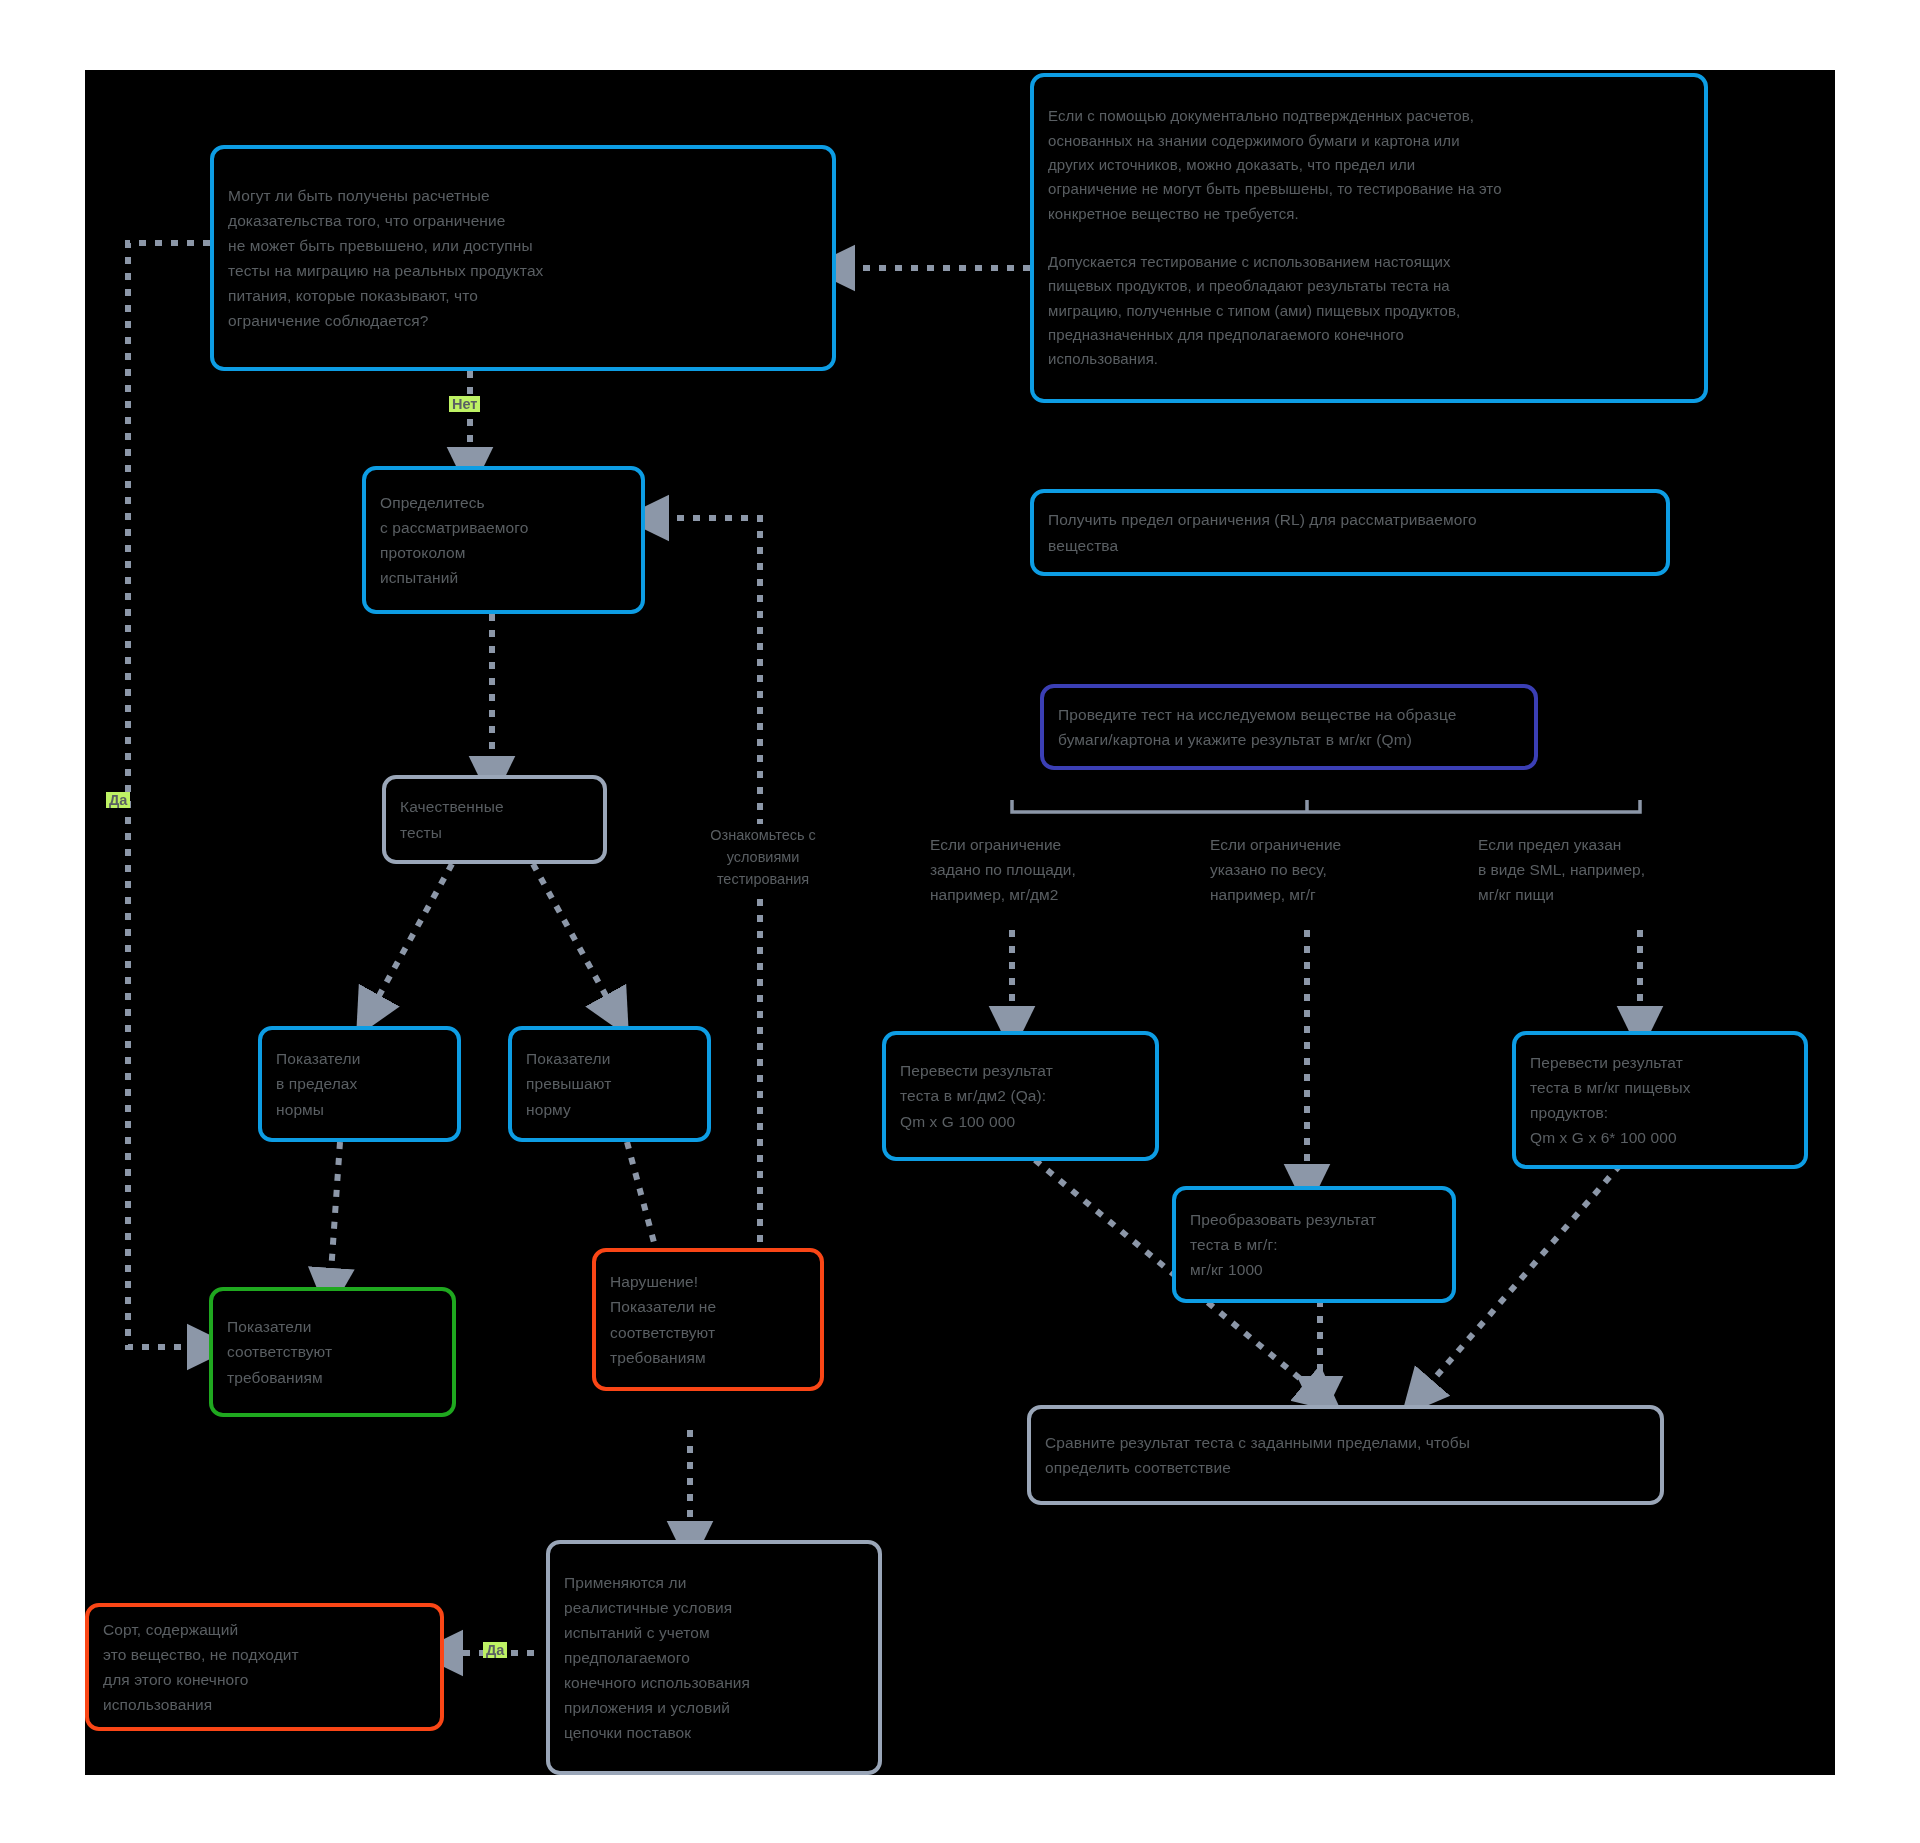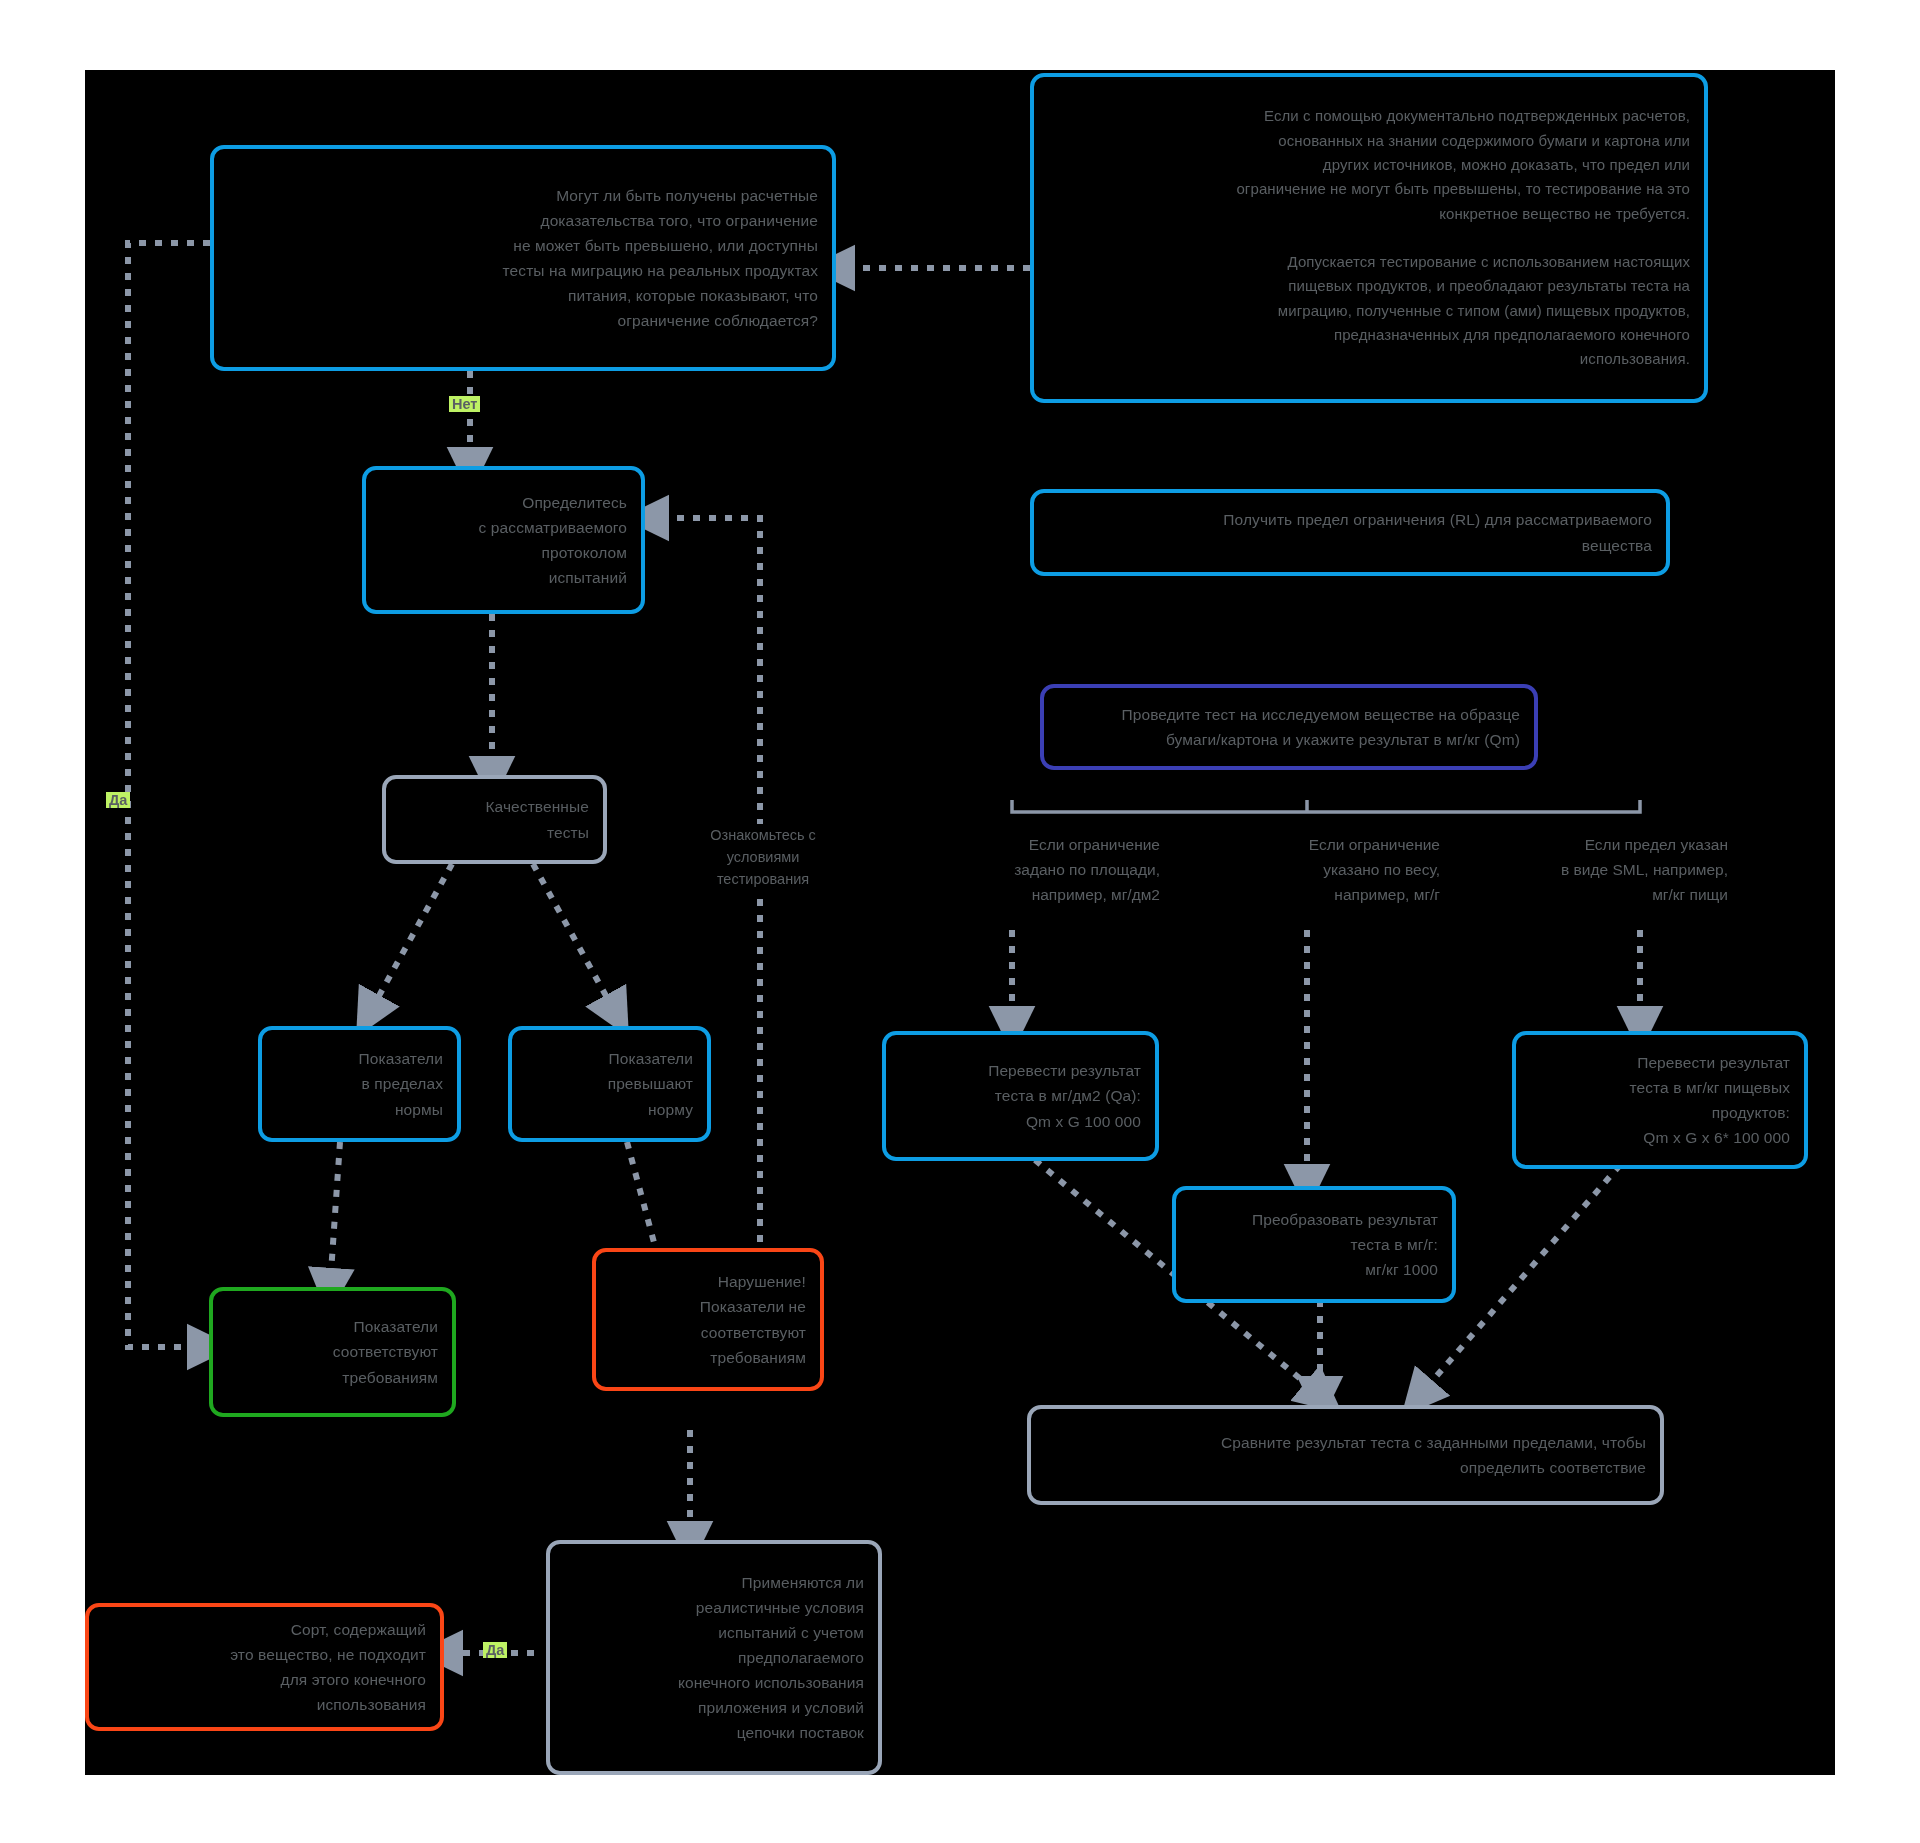--- a/index.html
+++ b/index.html
@@ -36,21 +36,21 @@
   .node {
     position: absolute;
     box-sizing: border-box;
     border-radius: 14px;
     border-style: solid;
     border-width: 4px;
     background: #000000;
     display: flex;
     align-items: center;
     justify-content: center;
-    text-align: right;
+    text-align: left;
     color: #5a5f63;
     font-size: 15.5px;
     line-height: 1.62;
     padding: 0 14px;
     letter-spacing: 0.1px;
   }
   .node .txt { width: 100%; white-space: pre-line; }
   .n-blue   { border-color: #0d9de4; }
   .n-gray   { border-color: #9aa6b8; color: #585d61; }
   .n-purple { border-color: #3b3fb5; }
@@ -65,21 +65,21 @@
     white-space: pre-line;
     text-align: center;
     padding: 1px 3px;
   }
   .side-note {
     position: absolute;
     color: #5a5f63;
     font-size: 15.5px;
     line-height: 1.62;
     white-space: pre-line;
-    text-align: right;
+    text-align: left;
   }
   .yes-no {
     position: absolute;
     color: #5a5f63;
     font-size: 14.5px;
     background: #bef264;
     padding: 0 3px;
     font-weight: 600;
   }
 </style>

